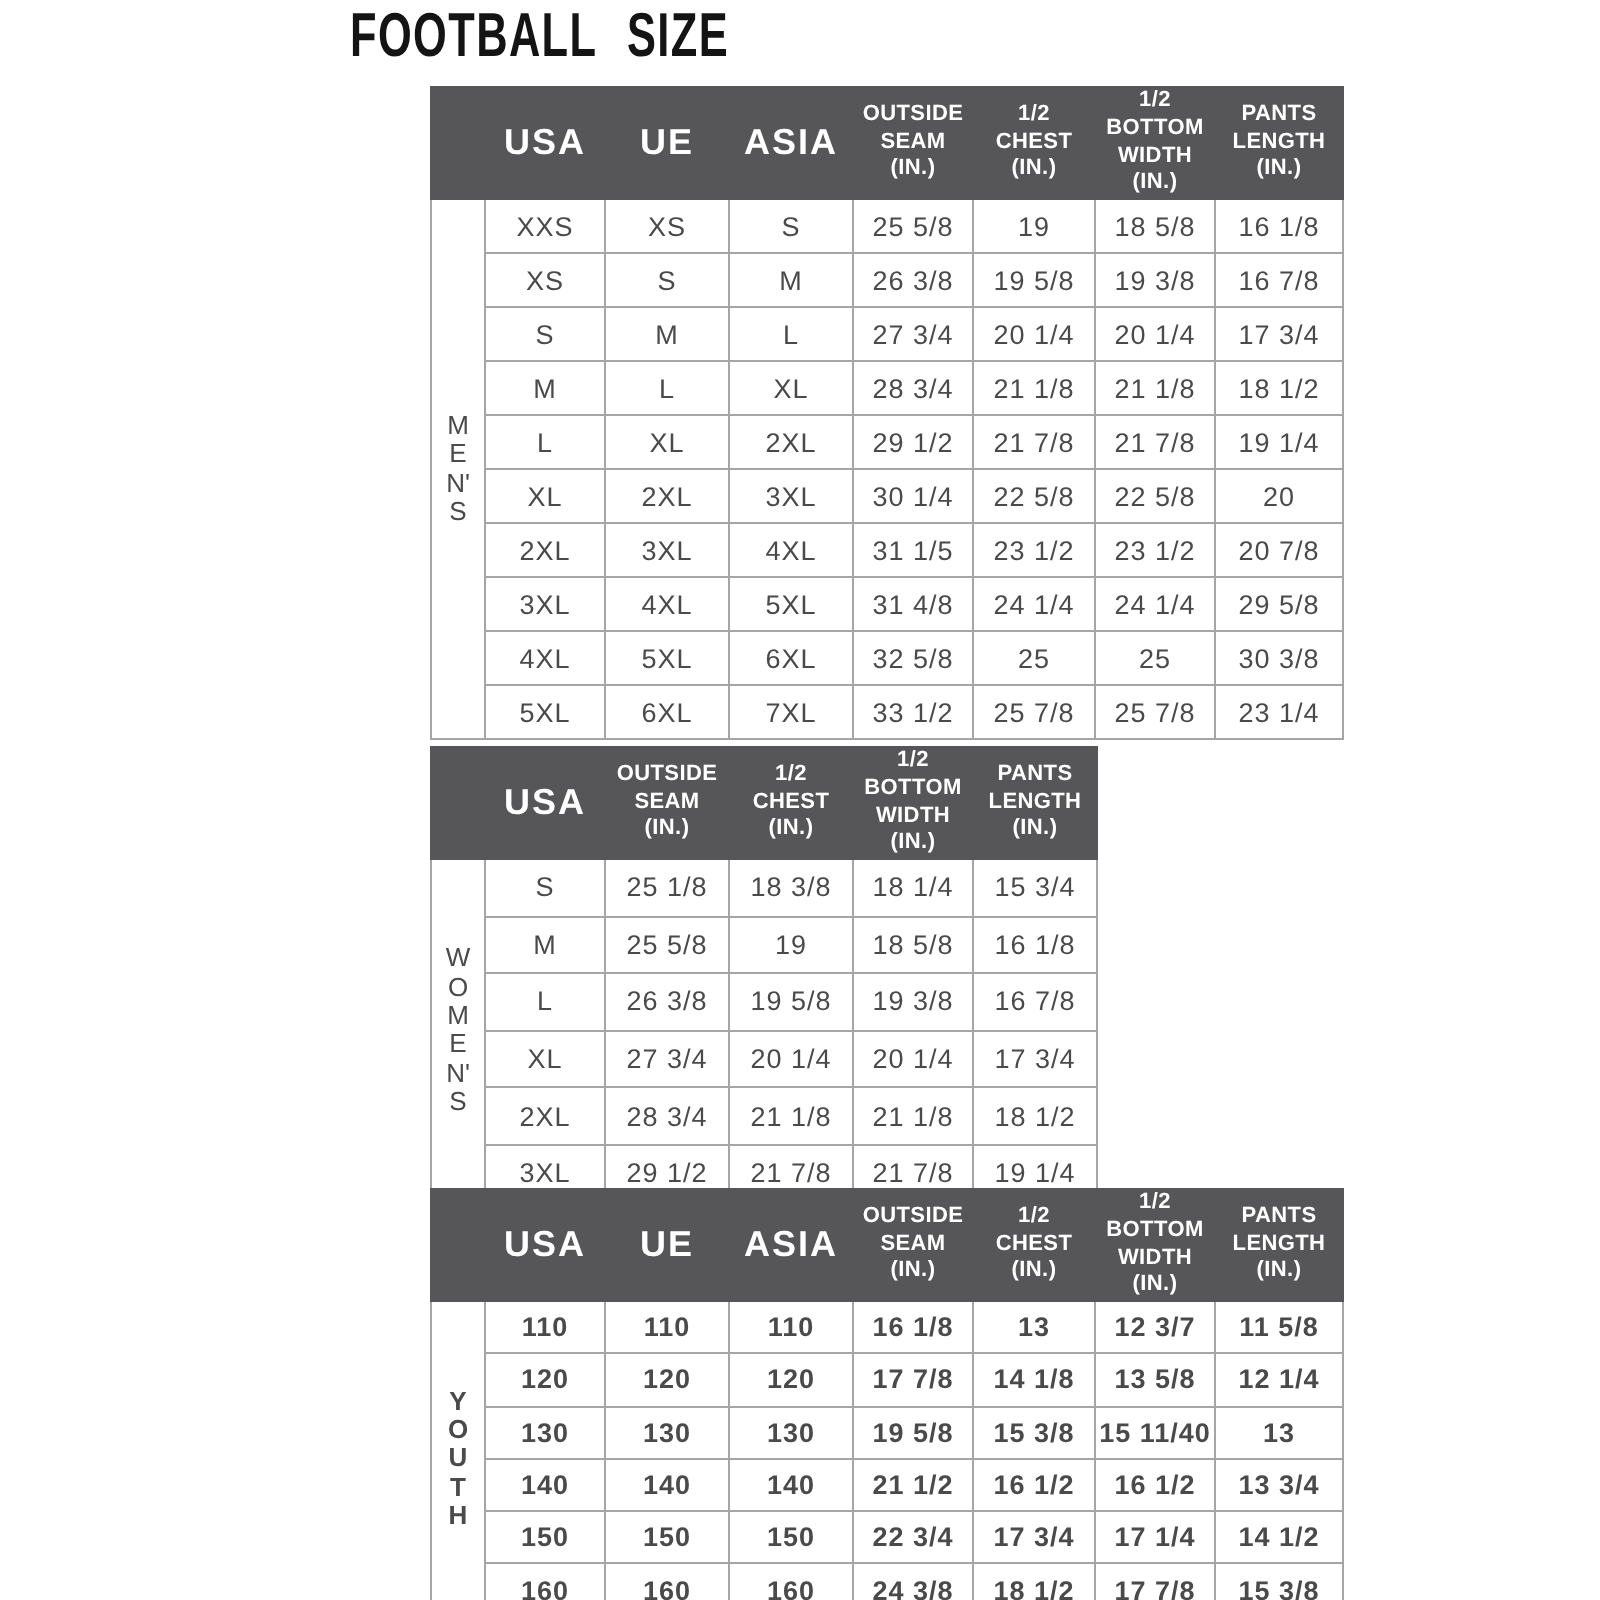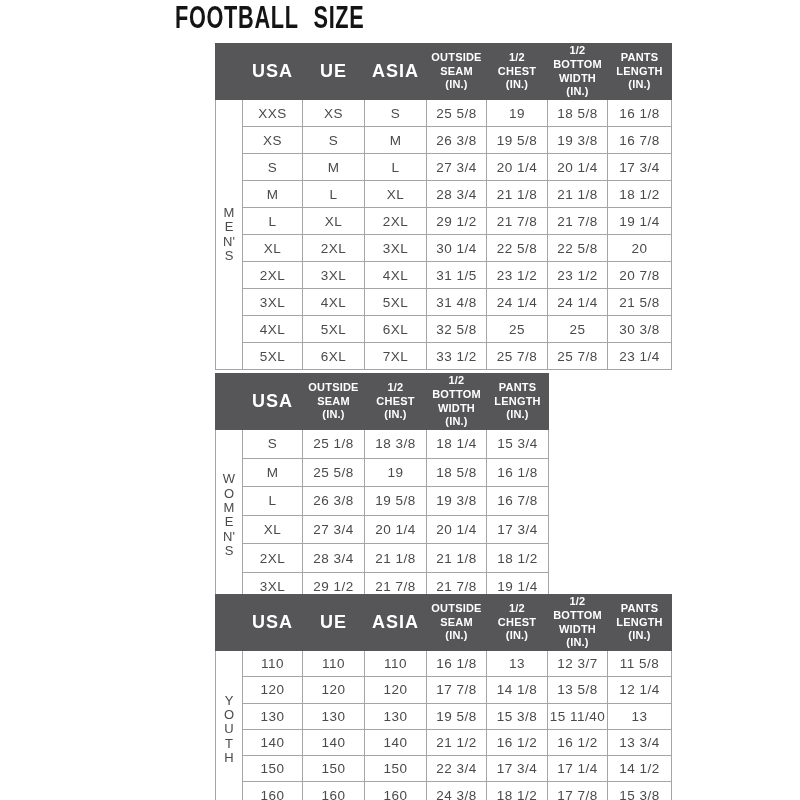--- a/index.html
+++ b/index.html
@@ -31,21 +31,21 @@
   #tbl-womens thead th{height:40px;}
   #tbl-youth thead th{height:40px;}
 
   tbody td{
     border:1px solid #a5a5a5;background:#ffffff;color:#4a4a4a;
     text-align:center;vertical-align:middle;
     font-size:13.5px;letter-spacing:0.5px;padding:0;
   }
   #tbl-mens tbody td{height:26px;}
   #tbl-womens tbody td{height:27.6px;}
-  #tbl-youth tbody td{height:25.3px;}
+  #tbl-youth tbody td{height:25.3px;font-weight:bold;}
 
   tbody td.vlabel{
     white-space:pre-line;line-height:1.1;font-size:13px;
     letter-spacing:0;padding:0 2px;
   }
 </style>
 </head>
 <body>
 
 <h1 class="title">FOOTBALL SIZE</h1>
@@ -150,21 +150,21 @@
           <td>23 1/2</td>
           <td>20 7/8</td>
         </tr>
         <tr>
           <td>3XL</td>
           <td>4XL</td>
           <td>5XL</td>
           <td>31 4/8</td>
           <td>24 1/4</td>
           <td>24 1/4</td>
-          <td>21 5/8</td>
+          <td>29 5/8</td>
         </tr>
         <tr>
           <td>4XL</td>
           <td>5XL</td>
           <td>6XL</td>
           <td>32 5/8</td>
           <td>25</td>
           <td>25</td>
           <td>30 3/8</td>
         </tr>

